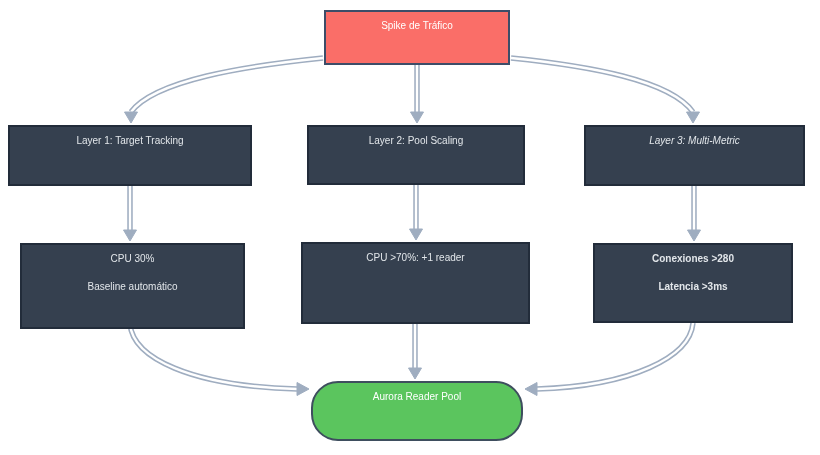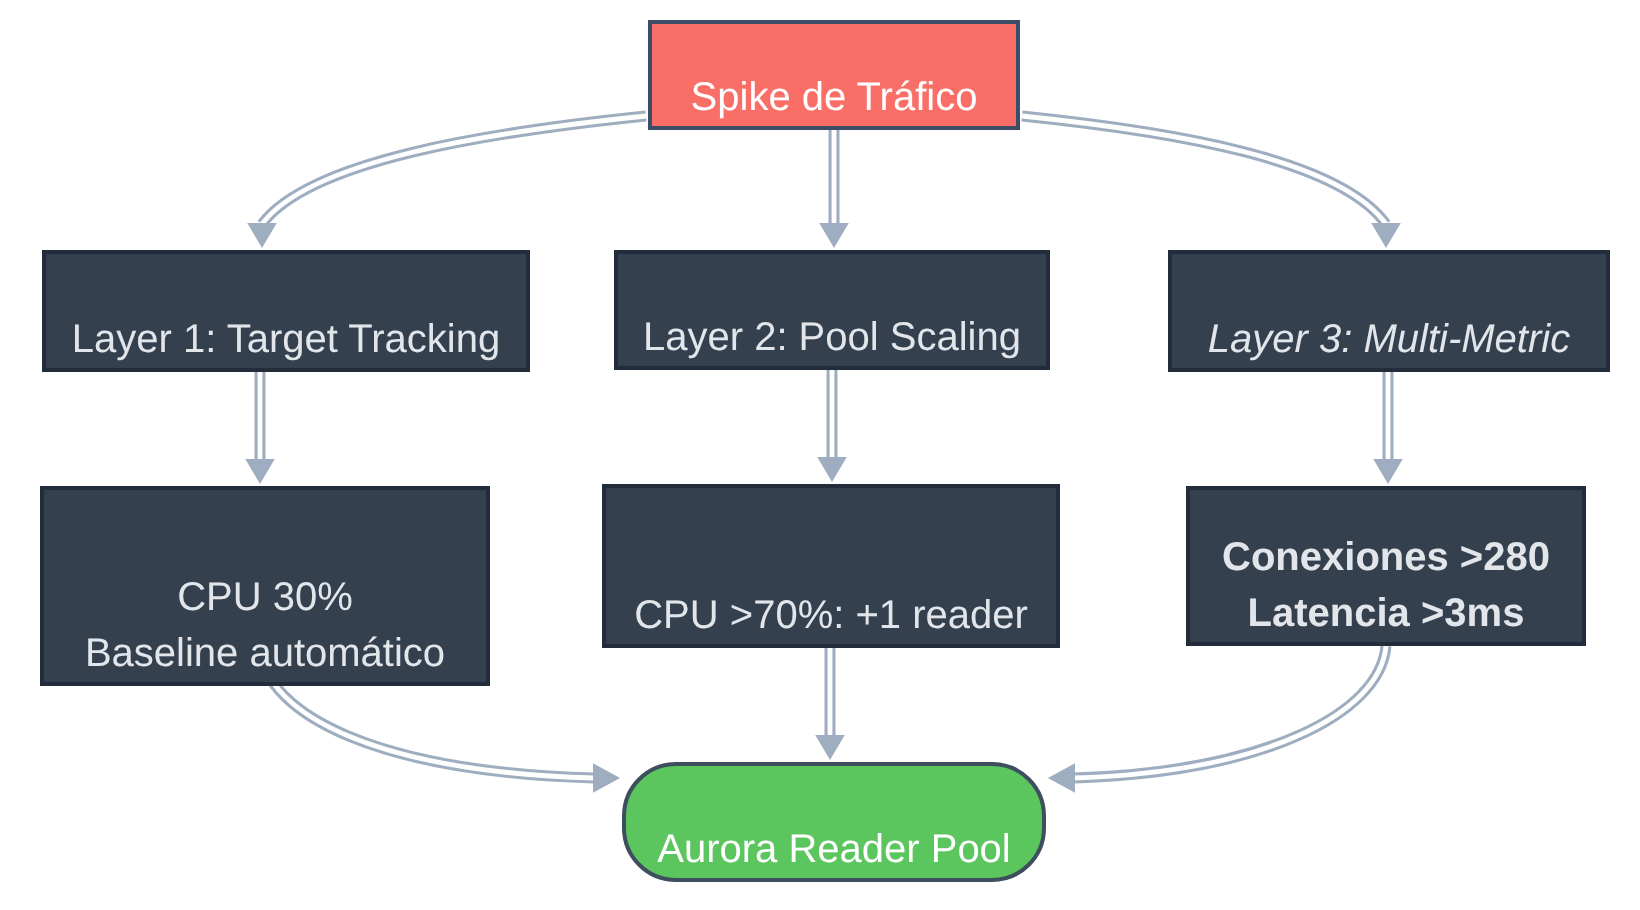--- a/index.html
+++ b/index.html
@@ -15,23 +15,23 @@
   .canvas {
     position:relative; width:820px; height:455px; background:var(--background);
     overflow:hidden;
   }
   svg.edges { position:absolute; left:0; top:0; }
   .shaft { fill:none; stroke:var(--arrow); stroke-width:5.5; }
   .shaft-inner { fill:none; stroke:var(--background); stroke-width:2.4; }
   .head { fill:var(--arrow); stroke:var(--arrow); stroke-width:1; }
   .node {
     position:absolute; display:flex; flex-direction:column; align-items:center;
-    justify-content:flex-end; text-align:center;
+    justify-content:flex-start; text-align:center;
     background:var(--node_fill); border:2px solid var(--node_border);
-    color:var(--node_text); font-size:20px; line-height:28px;
+    color:var(--node_text); font-size:10px; line-height:28px;
   }
   .node.alert { background:var(--spike_fill); border-color:var(--spike_border); color:var(--light_text); }
   .node.success { background:var(--pool_fill); border-color:var(--pool_border); color:var(--light_text); }
 </style>
 </head>
 <body>
 
 <div class="canvas">
 
   <svg class="edges" width="820" height="455" viewBox="0 0 820 455" aria-hidden="true">
@@ -88,33 +88,33 @@
       <path class="shaft" d="M693,323 C690,357 632,386 537,389"></path>
       <path class="shaft-inner" d="M693,323 C690,357 632,386 537,389"></path>
       <polygon class="head" points="537,382.5 537,395.5 525,389"></polygon>
     </g>
   </svg>
 
   <div class="node alert" style="left:324px; top:10px; width:186px; height:55px;">
     <span>Spike de Tráfico</span>
   </div>
 
-  <div class="node" style="left:8px; top:125px; width:244px; height:61px;margin-left:13px;">
+  <div class="node" style="left:8px; top:125px; width:244px; height:61px;">
     <span>Layer 1: Target Tracking</span>
   </div>
 
   <div class="node" style="left:307px; top:125px; width:218px; height:60px;">
     <span>Layer 2: Pool Scaling</span>
   </div>
 
   <div class="node" style="left:584px; top:125px; width:221px; height:61px;font-style:italic;">
     <span>Layer 3: Multi-Metric</span>
   </div>
 
-  <div class="node" style="left:20px; top:243px; width:225px; height:100px;">
+  <div class="node" style="left:20px; top:243px; width:225px; height:86px;">
     <span>CPU 30%</span>
     <span>Baseline automático</span>
   </div>
 
   <div class="node" style="left:301px; top:242px; width:229px; height:82px;">
     <span>CPU &gt;70%: +1 reader</span>
   </div>
 
   <div class="node" style="left:593px; top:243px; width:200px; height:80px;font-weight:bold;">
     <span>Conexiones &gt;280</span>

